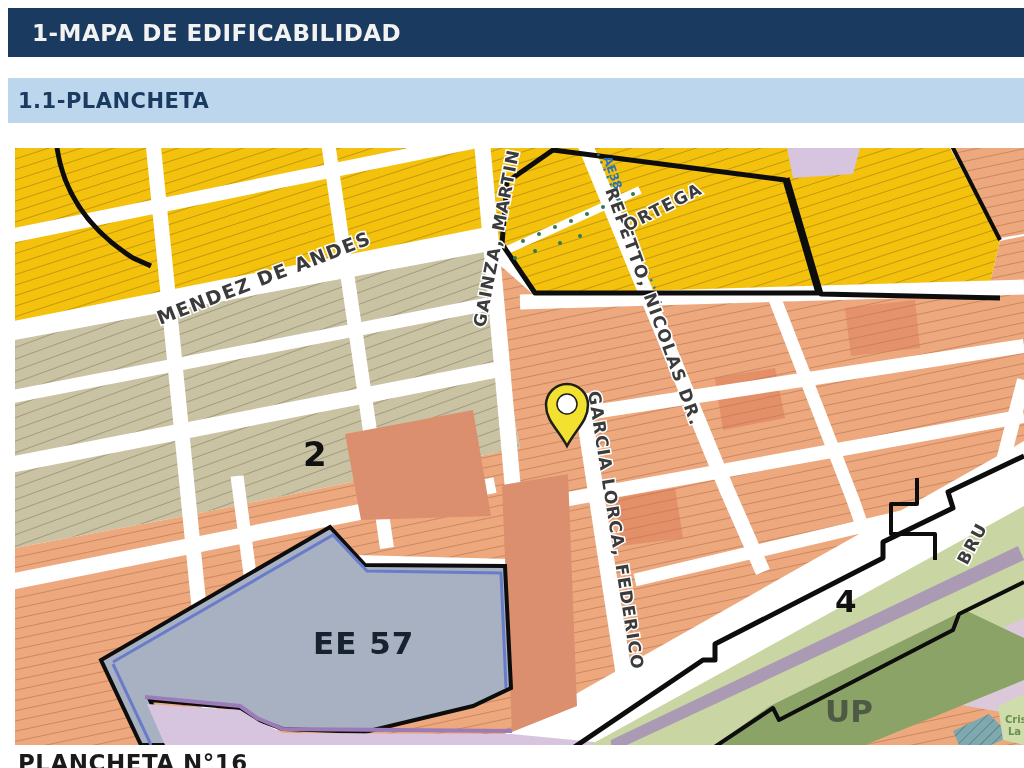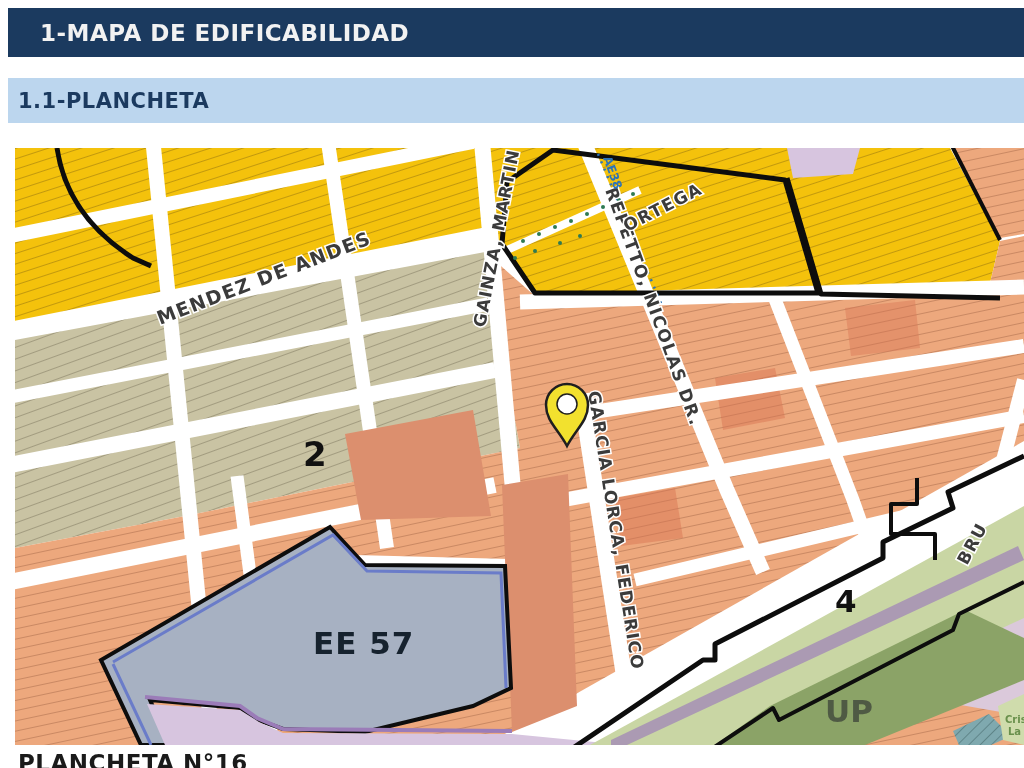--- a/index.html
+++ b/index.html
@@ -5,21 +5,21 @@
   html,body{margin:0;padding:0;}
   body{
     width:1024px;height:768px;overflow:hidden;position:relative;
     background:#ffffff;font-family:"DejaVu Sans", sans-serif;
   }
   .title-bar{
     position:absolute;left:8px;top:8px;width:1016px;height:49px;
     background:#1B3A5F;color:#F2F2F2;display:flex;align-items:center;
     font-size:23px;font-weight:bold;letter-spacing:0.5px;
   }
-  .title-bar span{padding-left:24px;margin-left:8px;}
+  .title-bar span{padding-left:24px;}
   .sub-bar{
     position:absolute;left:8px;top:78px;width:1016px;height:45px;
     background:#BCD6EE;color:#1B3A5F;display:flex;align-items:center;
     font-size:21px;font-weight:bold;letter-spacing:0.5px;
   }
   .sub-bar span{padding-left:10px;}
   .map-wrap{position:absolute;left:15px;top:148px;width:1009px;height:597px;}
   .caption{
     position:absolute;left:18px;top:750px;font-size:23px;font-weight:bold;
     color:#1a1a1a;letter-spacing:0.5px;white-space:nowrap;

